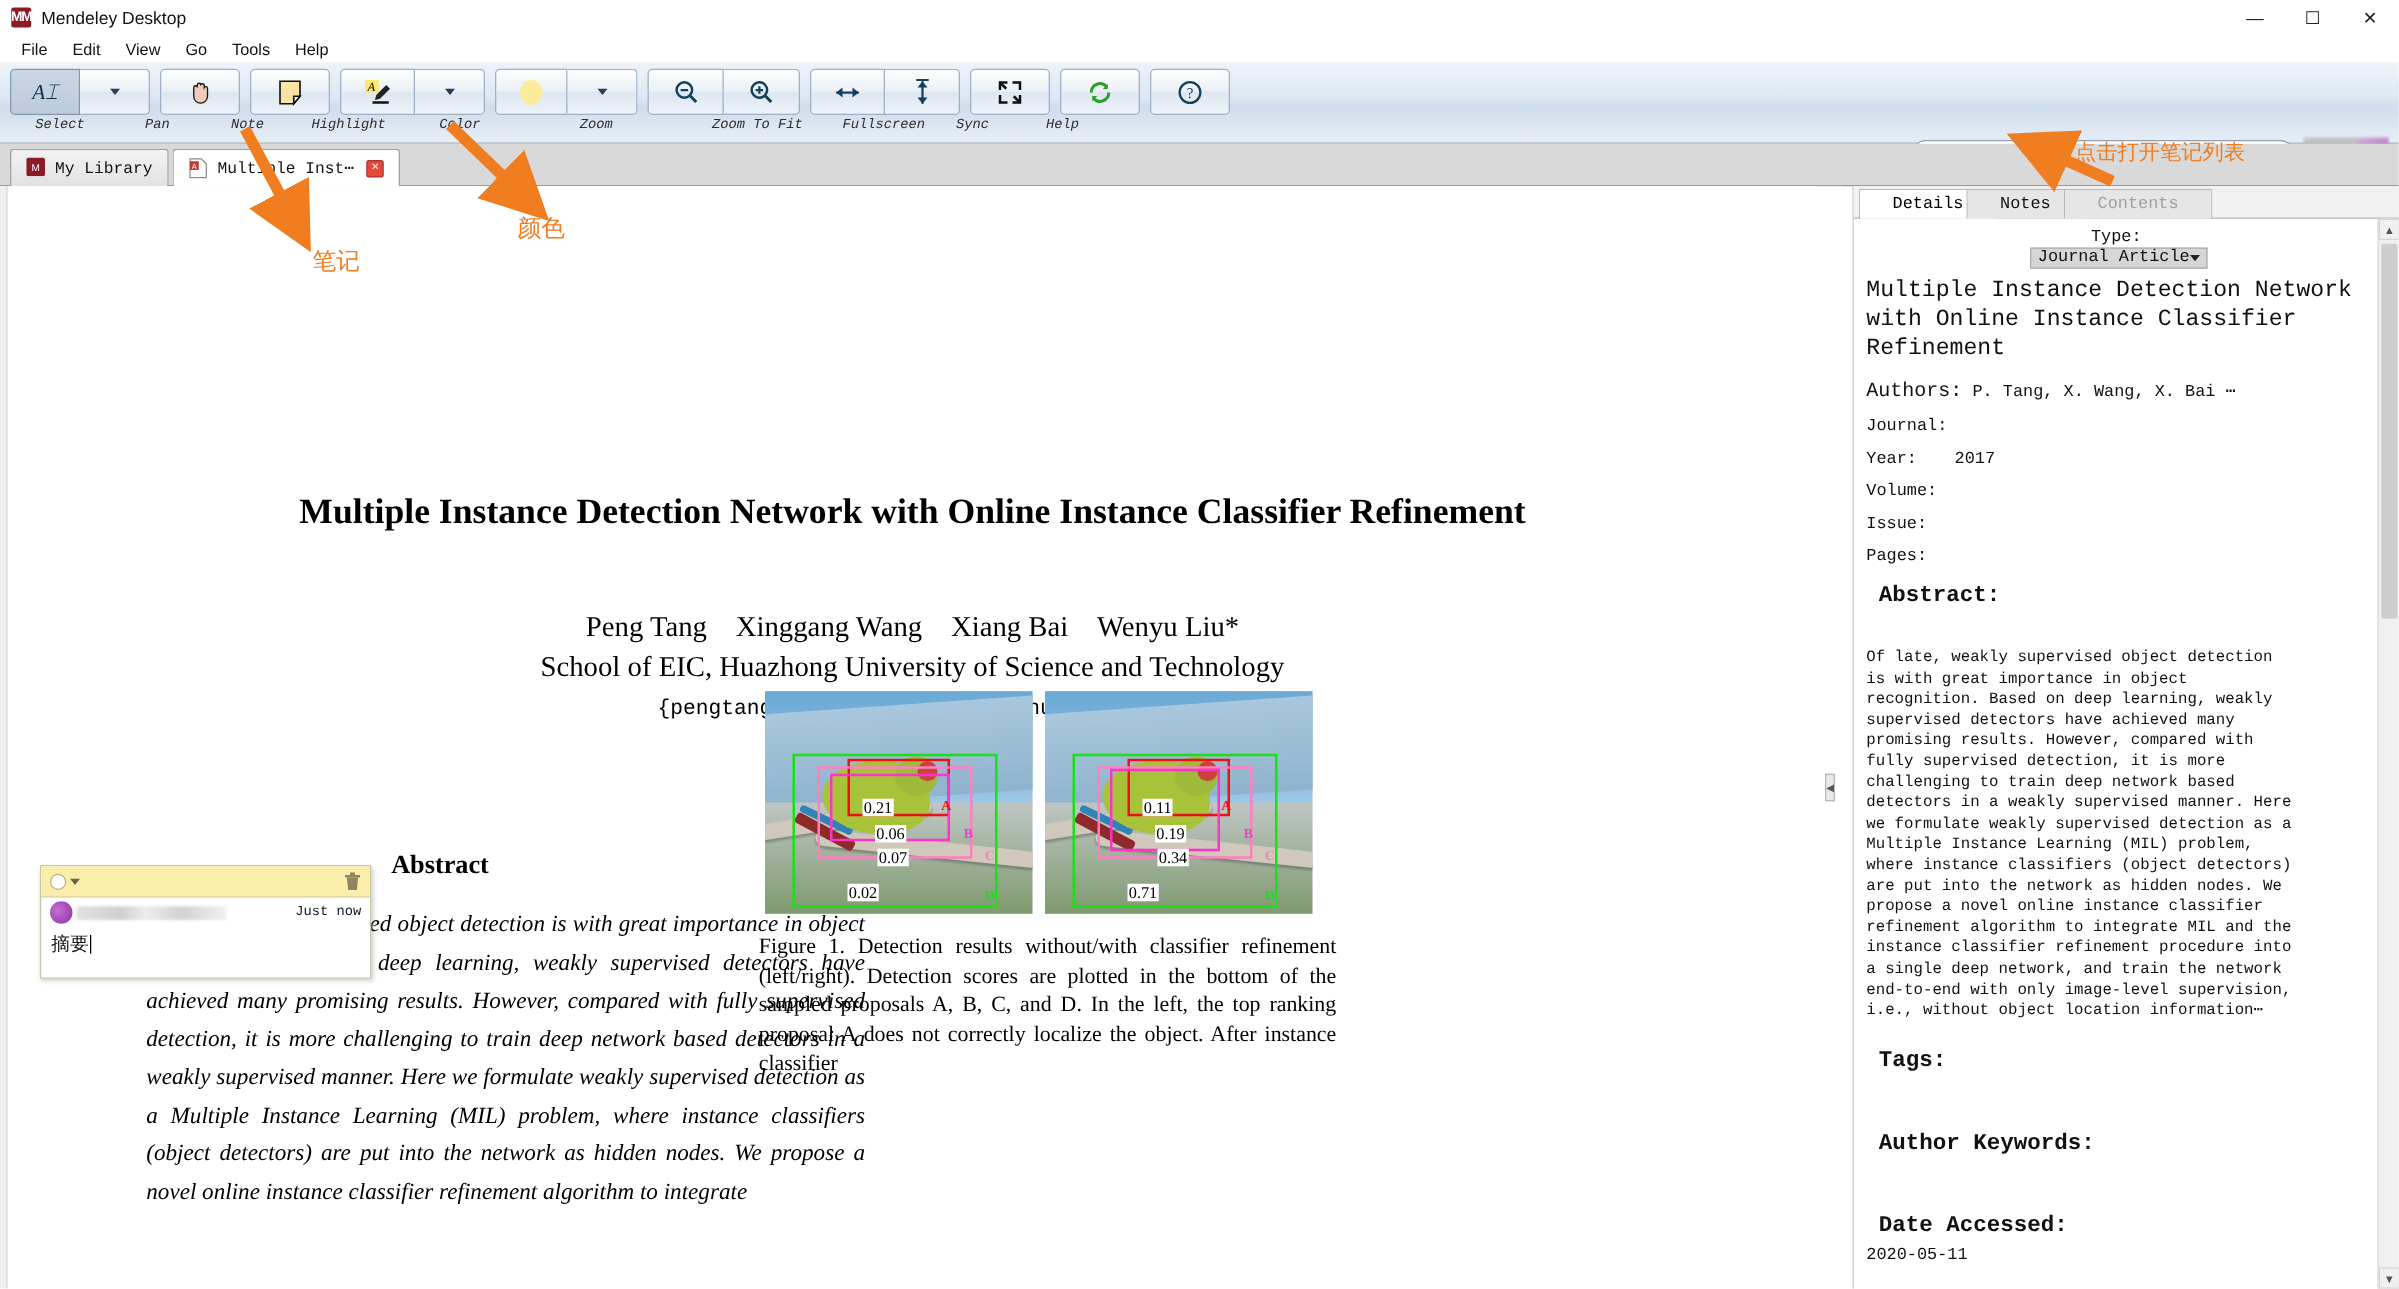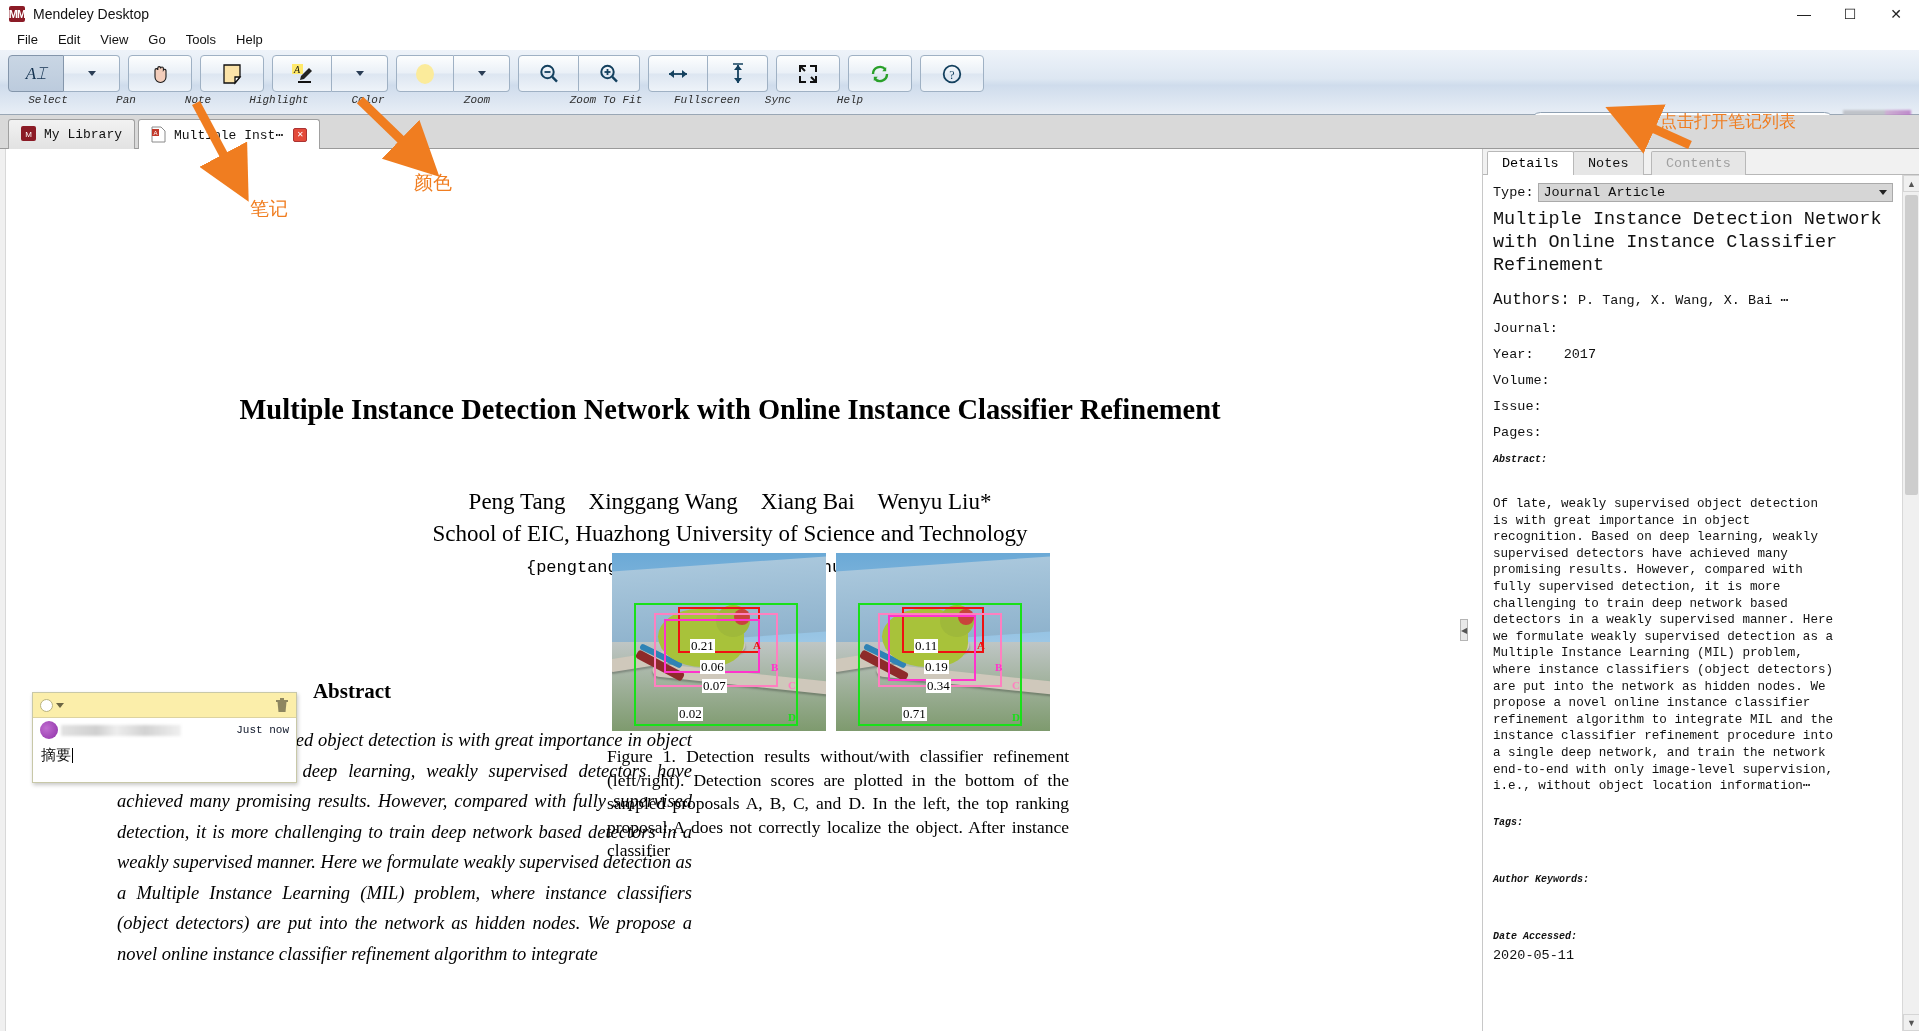--- a/index.html
+++ b/index.html
@@ -251,29 +251,29 @@
 
   
   #rightpanel{
     position:absolute; left:1482px; top:149px; width:437px; height:882px;
     background:#ffffff; border-left:1px solid #c8c8c8;
   }
   #rp-tabs{ position:absolute;left:0;top:0;width:437px;height:26px;
             border-bottom:1px solid #b8b8b8;background:#f1f1f1; }
   .rp-tab{
     position:absolute;top:2px;height:24px;display:flex;align-items:center;
-    padding:0 14px;font-family:"Liberation Mono", monospace;font-size:13.5px;color:#111;
+    padding:0 26px;font-family:"Liberation Mono", monospace;font-size:13.5px;color:#111;
     border:1px solid #b8b8b8;border-bottom:none;background:#e6e6e6;border-radius:2px 2px 0 0;
   }
   .rp-tab.sel{ background:#fff;color:#000; }
   .rp-tab.dis{ color:#a0a0a0; }
   #rp-body{
     position:absolute;left:0;top:26px;width:420px;height:856px;overflow:hidden;padding:8px 10px 0 10px;
   }
-  .rp-row{ display:flex;align-items:center;margin-bottom:6px; }
+  .rp-row{ display:flex;align-items:center;margin-bottom:6px;flex-direction:column; }
   .rp-lbl{ font-family:"Liberation Mono", monospace;font-size:13.5px;color:#111;white-space:nowrap; }
   .rp-sel{
     flex:1;height:19px;background:#d6d6d6;border:1px solid #aaa;margin-left:4px;
     display:flex;align-items:center;justify-content:space-between;padding:0 5px;
     font-family:"Liberation Mono", monospace;font-size:13.5px;color:#111;
   }
   #rp-title{
     font-family:"Liberation Mono", monospace;font-size:18.5px;line-height:23px;color:#111;
     margin:6px 0 14px 0;
   }
@@ -283,21 +283,21 @@
     height:26px;background:#f3f3f3;border:1px solid #dcdcdc;display:flex;align-items:center;
     padding:0 6px;margin-bottom:14px;
   }
   #rp-catalog .mlogo{
     width:16px;height:17px;background:#fff;border:1px solid #c9c9c9;margin-right:5px;
     display:flex;align-items:center;justify-content:center;
   }
   #rp-catalog .mlogo i{ width:11px;height:9px;background:#8b1b26;display:block; }
   #rp-catalog span{ font-family:"Liberation Mono", monospace;font-size:13px;color:#9b9b9b; }
   .rp-field{ font-family:"Liberation Mono", monospace;font-size:13.5px;color:#111;margin-bottom:11px; }
-  .rp-head{ font-family:"Liberation Mono", monospace;font-size:10px;font-weight:bold;color:#111;margin:14px 0 6px 0;font-style:italic; }
+  .rp-head{ font-family:"Liberation Mono", monospace;font-size:18px;font-weight:bold;color:#111;margin:14px 0 6px 10px; }
   #rp-abstract{
     font-family:"Liberation Mono", monospace;font-size:12.6px;line-height:16.6px;color:#111;
     white-space:pre-wrap;
     margin-top:31px;
   }
   .rp-gap{ height:26px; }
   #rp-scroll{
     position:absolute;right:0;top:26px;width:17px;height:856px;background:#f0f0f0;border-left:1px solid #d8d8d8;
   }
   #rp-thumb{ position:absolute;left:2px;top:20px;width:13px;height:300px;background:#cdcdcd;border-radius:2px; }

